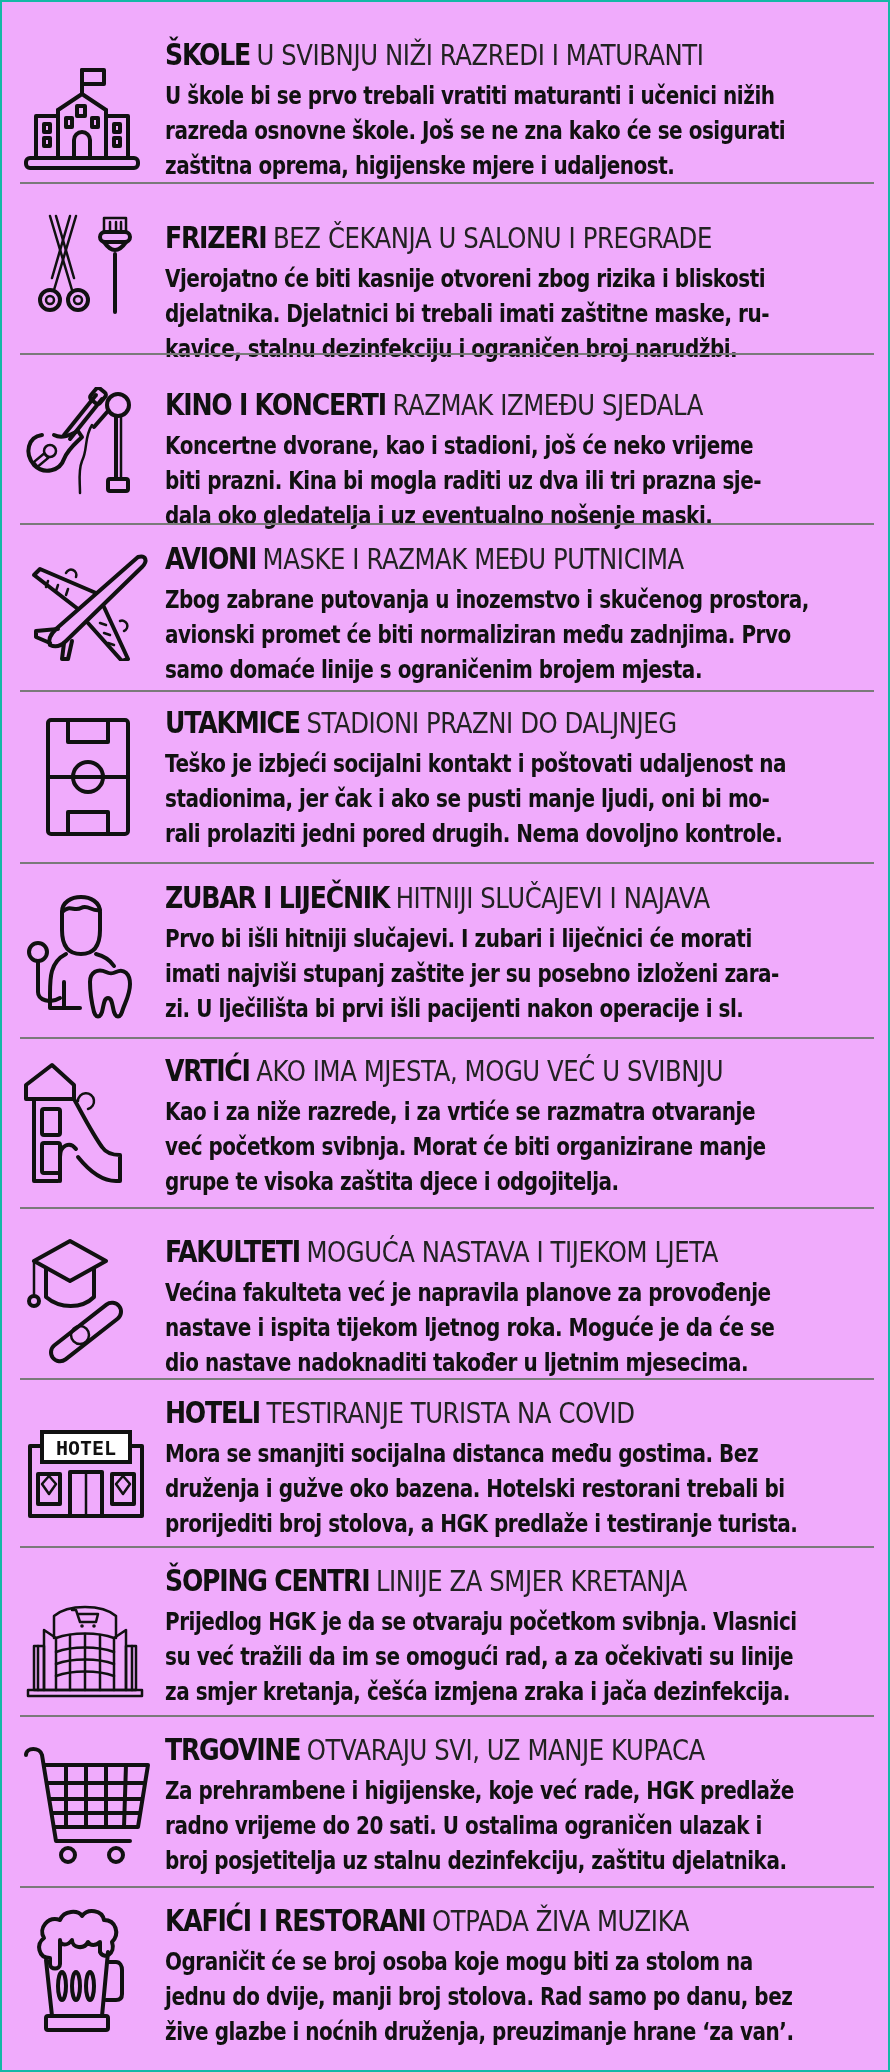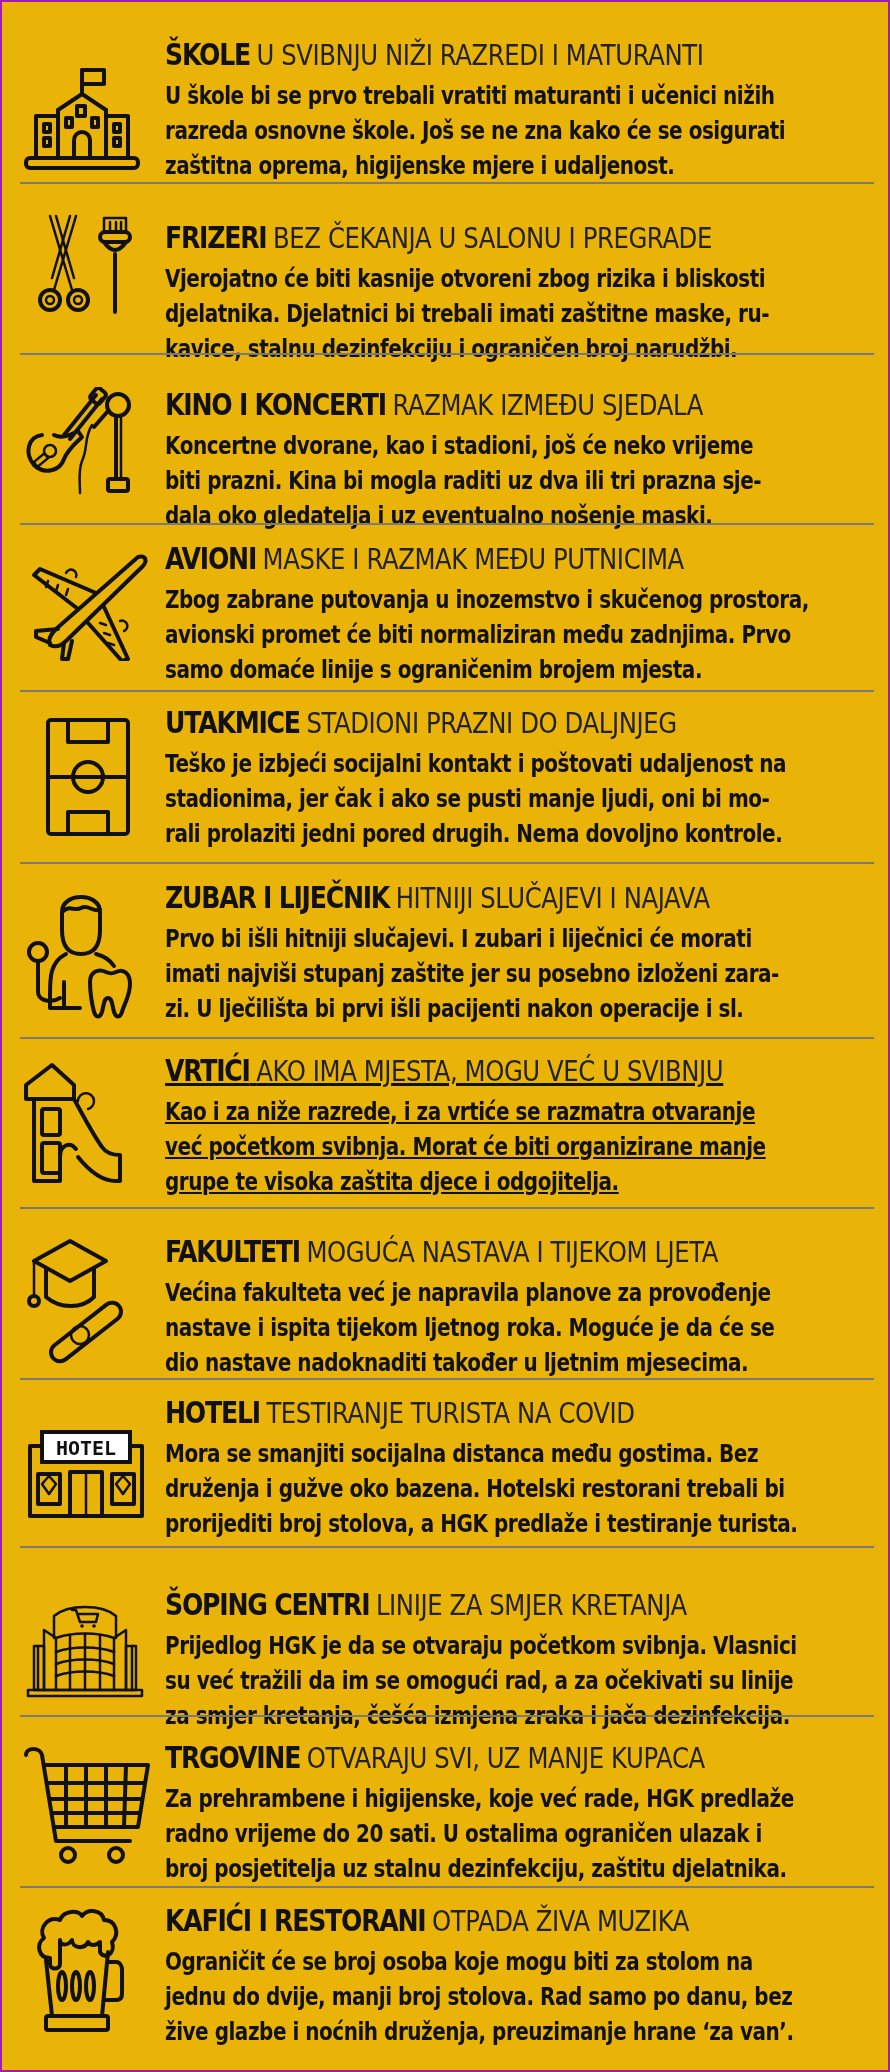--- a/index.html
+++ b/index.html
@@ -1,21 +1,21 @@
 <!DOCTYPE html>
 <html><head>
 <meta charset="utf-8">
 <style>
   html, body { margin: 0; padding: 0; background: #ffffff; }
   body { width: 890px; height: 2072px; overflow: hidden; }
   .frame {
     position: absolute; left: 0; top: 0;
     width: 886px; height: 2068px;
-    border: 2px solid #a21caf;
-    background: #eab308;
+    border: 2px solid #14b8a6;
+    background: #f0abfc;
   }
   .section {
     position: absolute; left: 0; width: 886px;
   }
   .sep {
     position: absolute; left: 18px; width: 854px; height: 2px; background: #7a7a7a;
   }
   .icon {
     position: absolute; left: 18px; width: 130px;
   }
@@ -241,21 +241,21 @@
       <svg width="130" height="130" viewBox="0 0 130 130">
         <path class="s" d="M6 28 L32 8 L54 28 L54 42 L6 42 Z"></path>
         <polyline class="s" points="14,42 14,124 38,124"></polyline>
         <rect class="s" x="22" y="52" width="18" height="26" rx="2"></rect>
         <rect class="s" x="22" y="86" width="18" height="30" rx="2"></rect>
         <path class="s" d="M40 124 V100 C40 88 50 84 56 92"></path>
         <path class="s" d="M54 42 C64 60 72 76 82 90 C86 96 92 98 100 98 L100 124 L96 124 C80 124 66 110 58 100"></path>
         <path class="t" d="M58 44 a8 8 0 1 1 10 8"></path>
       </svg>
     </div>
-    <div class="text" style="top:15px;text-decoration:underline;">
+    <div class="text" style="top:15px;">
       <div class="head">
         <span class="kw">VRTIĆI</span>
         <span class="sub">AKO IMA MJESTA, MOGU VEĆ U SVIBNJU</span>
       </div>
       <div class="body">
         <div>Kao i za niže razrede, i za vrtiće se razmatra otvaranje</div>
         <div>već početkom svibnja. Morat će biti organizirane manje</div>
         <div>grupe te visoka zaštita djece i odgojitelja.</div>
       </div>
     </div>
@@ -331,21 +331,21 @@
         <line class="t" x1="94" y1="40" x2="94" y2="92"></line>
         <line class="t" x1="50" y1="37" x2="50" y2="92"></line>
         <line class="t" x1="65" y1="36" x2="65" y2="92"></line>
         <line class="t" x1="80" y1="37" x2="80" y2="92"></line>
         <path class="t" d="M36 54 C52 48 78 48 94 54"></path>
         <path class="t" d="M36 66 C52 60 78 60 94 66"></path>
         <path class="t" d="M36 78 C52 72 78 72 94 78"></path>
         <rect class="t" x="8" y="92" width="114" height="6"></rect>
       </svg>
     </div>
-    <div class="text" style="top:16px;margin-top:24px;">
+    <div class="text" style="top:16px;">
       <div class="head">
         <span class="kw">ŠOPING CENTRI</span>
         <span class="sub">LINIJE ZA SMJER KRETANJA</span>
       </div>
       <div class="body">
         <div>Prijedlog HGK je da se otvaraju početkom svibnja. Vlasnici</div>
         <div>su već tražili da im se omogući rad, a za očekivati su linije</div>
         <div>za smjer kretanja, češća izmjena zraka i jača dezinfekcija.</div>
       </div>
     </div>
@@ -361,21 +361,21 @@
         <line class="s" x1="30" y1="56" x2="122" y2="56"></line>
         <line class="s" x1="32" y1="70" x2="120" y2="70"></line>
         <line class="s" x1="46" y1="22" x2="46" y2="84"></line>
         <line class="s" x1="66" y1="22" x2="66" y2="84"></line>
         <line class="s" x1="86" y1="22" x2="86" y2="84"></line>
         <line class="s" x1="106" y1="22" x2="104" y2="84"></line>
         <circle class="s" cx="48" cy="112" r="7"></circle>
         <circle class="s" cx="96" cy="112" r="7"></circle>
       </svg>
     </div>
-    <div class="text" style="top:24px;">
+    <div class="text" style="top:16px;">
       <div class="head">
         <span class="kw">TRGOVINE</span>
         <span class="sub">OTVARAJU SVI, UZ MANJE KUPACA</span>
       </div>
       <div class="body">
         <div>Za prehrambene i higijenske, koje već rade, HGK predlaže</div>
         <div>radno vrijeme do 20 sati. U ostalima ograničen ulazak i</div>
         <div>broj posjetitelja uz stalnu dezinfekciju, zaštitu djelatnika.</div>
       </div>
     </div>

